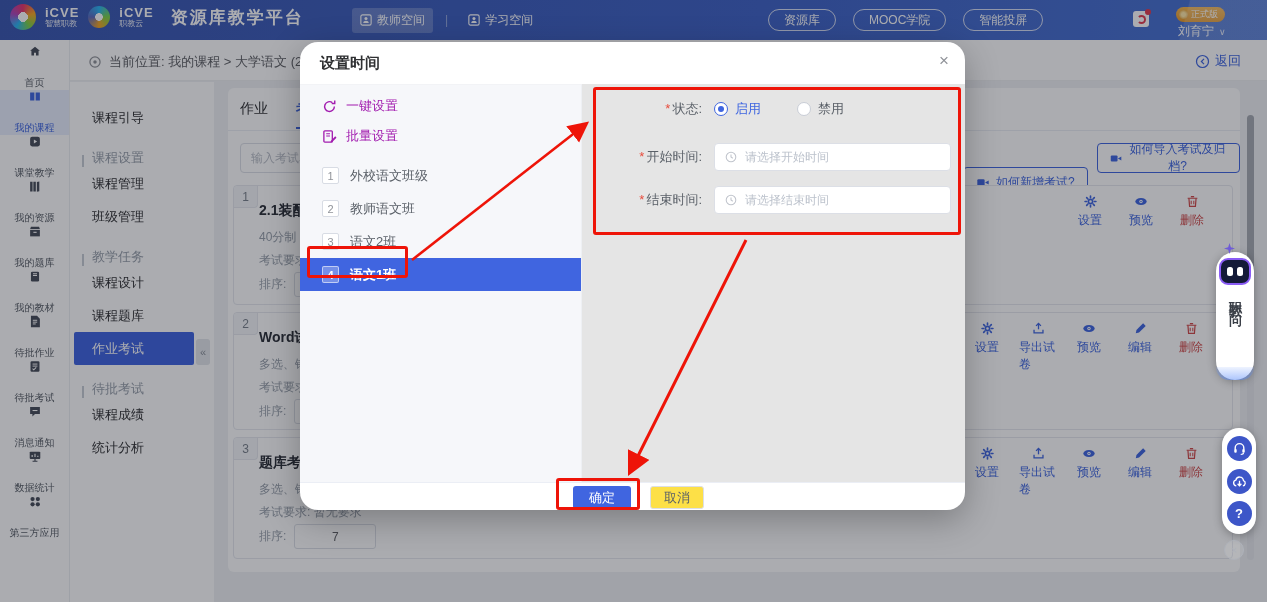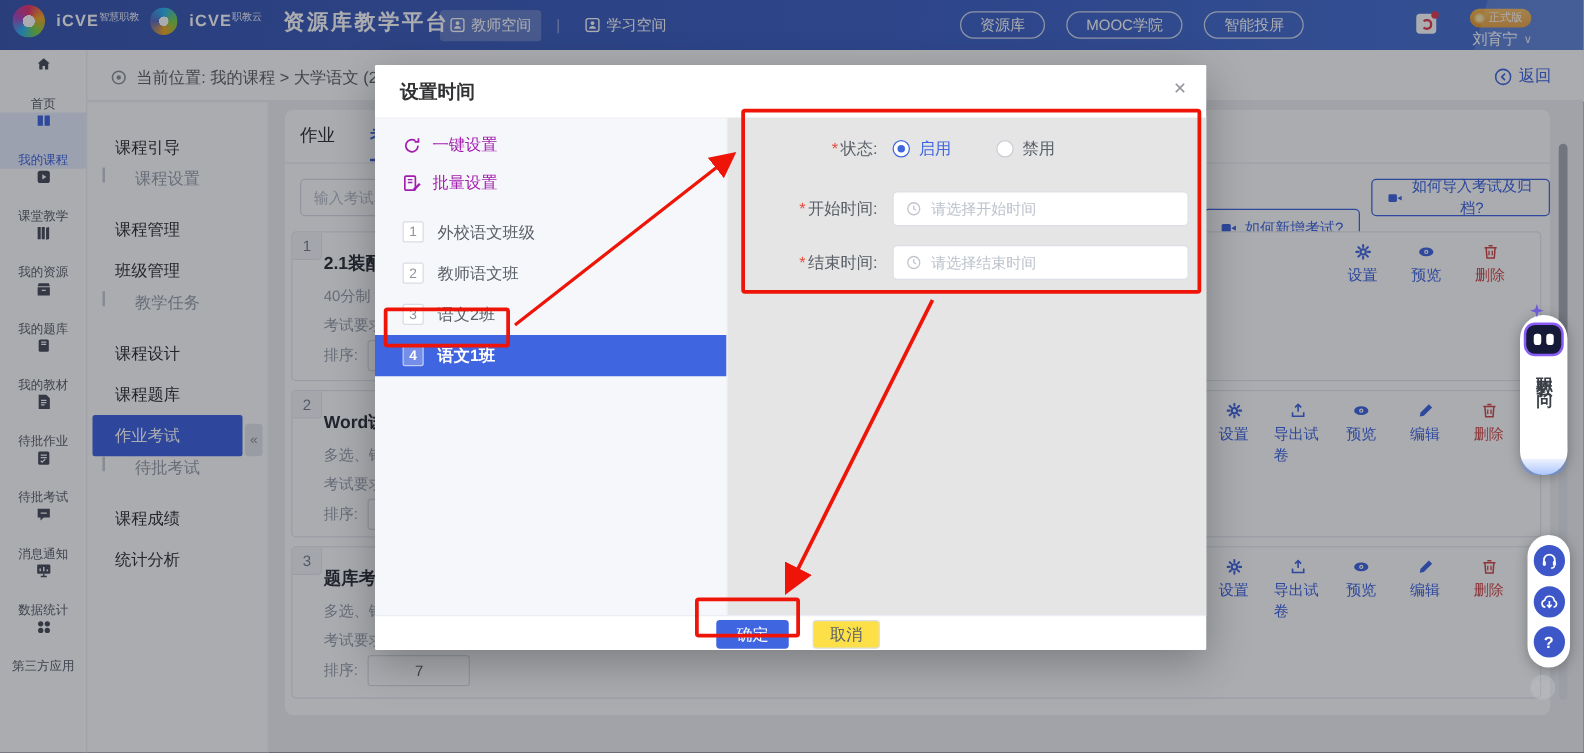--- a/index.html
+++ b/index.html
@@ -13,21 +13,21 @@
           background:linear-gradient(95deg,#3a57b0 0%,#3f63c6 60%,#4a74d4 100%);}
   .topbar::after{content:"";position:absolute;right:0;top:0;width:150px;height:100%;
           background:linear-gradient(105deg,transparent 45%,rgba(255,255,255,.14) 46%);}
   .logo-wrap{position:absolute;left:10px;top:4px;display:flex;align-items:center;gap:9px;color:#fff;}
   .swirl1{width:26px;height:26px;border-radius:50%;
           background:radial-gradient(circle at 50% 50%,#fff 0 26%,transparent 27%),
                      conic-gradient(#e8336d,#f5a623,#7bd148,#29b6f6,#ab47bc,#e8336d);}
   .swirl2{width:22px;height:22px;border-radius:50%;
           background:radial-gradient(circle at 50% 50%,#fff 0 24%,transparent 25%),
                      conic-gradient(#29b6f6,#7bd148,#f5a623,#5c6bc0,#29b6f6);}
-  .logocol{display:flex;flex-direction:row;line-height:1.05;}
+  .logocol{display:flex;flex-direction:column;line-height:1.05;}
   .logocol b{font-size:13px;letter-spacing:1px;}
   .logocol span{font-size:8px;opacity:.92;}
   .platform-title{font-size:17px;font-weight:bold;letter-spacing:2px;margin-left:8px;}
 
   .space-nav{position:absolute;left:352px;top:8px;height:24px;display:flex;align-items:center;gap:12px;
              color:#fff;font-size:12px;}
   .space-btn{display:flex;align-items:center;gap:5px;padding:4px 8px;border-radius:3px;cursor:pointer;}
   .space-btn.active{background:rgba(255,255,255,.22);}
   .hdr-sep{color:rgba(255,255,255,.45);}
 
@@ -61,21 +61,21 @@
             border-bottom:1px solid #eef0f2;}
   .crumb{position:absolute;left:18px;top:13px;font-size:13px;color:#606266;display:flex;gap:7px;align-items:center;}
   .crumb .pin{color:#909399;}
   .back-btn{position:absolute;right:26px;top:12px;color:#3f66e0;font-size:13px;display:flex;gap:5px;
             align-items:center;cursor:pointer;}
 
   
   .coursemenu{position:absolute;left:70px;top:82px;width:145px;bottom:0;background:#fff;z-index:1;
               border-right:1px solid #f0f1f4;padding-top:19px;font-size:13px;}
   .cm-item{height:33px;line-height:33px;padding-left:22px;color:#303133;cursor:pointer;white-space:nowrap;}
-  .cm-section{height:33px;display:flex;align-items:flex-start;gap:24px;padding-left:12px;color:#98a0ab;}
+  .cm-section{height:33px;display:flex;align-items:flex-end;gap:8px;padding-left:12px;color:#98a0ab;}
   .cm-bar{width:2px;height:12px;background:#c6ccd4;}
   .cm-item.active{background:#4065e0;color:#fff;width:120px;margin-left:4px;border-radius:2px;padding-left:18px;}
   .collapse-tab{position:absolute;left:126px;top:257px;width:14px;height:26px;background:#e3e6eb;border-radius:3px;
                 color:#8a9099;font-size:11px;display:flex;align-items:center;justify-content:center;cursor:pointer;}
 
   
   .mainpanel{position:absolute;left:228px;top:88px;width:1012px;height:484px;background:#fff;border-radius:6px;z-index:1;}
   .tabs{position:absolute;left:12px;top:12px;display:flex;gap:28px;font-size:14px;}
   .tab{padding-bottom:9px;color:#303133;cursor:pointer;}
   .tab.active{color:#3f66e0;font-weight:bold;border-bottom:2px solid #3f66e0;}
@@ -104,21 +104,21 @@
   .card-actions{position:absolute;top:9px;display:flex;gap:13px;}
   .card.c1 .card-actions{right:21px;}
   .card.c2 .card-actions,.card.c3 .card-actions{right:22px;}
   .act{width:38px;display:flex;flex-direction:column;align-items:center;gap:4px;font-size:12px;color:#3f66e0;cursor:pointer;}
   .act.danger{color:#d14b4b;}
   .scrolltrack{position:absolute;left:1019px;top:27px;width:7px;height:445px;background:#e8eaee;border-radius:4px;}
   .scrollthumb{position:absolute;left:0;top:0;width:7px;height:240px;background:#a6abb3;border-radius:4px;cursor:pointer;}
 
   
   .overlay{position:absolute;inset:0;background:rgba(13,18,30,.35);z-index:10;}
-  .modal{position:absolute;left:300px;top:52px;width:665px;height:468px;background:#fff;border-radius:1px;
+  .modal{position:absolute;left:300px;top:42px;width:665px;height:468px;background:#fff;border-radius:18px;
          box-shadow:0 10px 34px rgba(0,0,0,.28);z-index:20;}
   .m-title{position:absolute;left:20px;top:12px;font-size:15px;font-weight:bold;color:#303133;}
   .m-close{position:absolute;right:16px;top:9px;font-size:17px;color:#909399;cursor:pointer;}
   .m-left{position:absolute;left:0;top:42px;width:282px;height:398px;background:#f6f7fa;
           border-right:1px solid #eef0f4;border-top:1px solid #f2f3f6;padding-top:6px;}
   .m-menu{height:30px;display:flex;align-items:center;gap:9px;padding-left:22px;color:#a21caf;font-size:13px;cursor:pointer;}
   .m-classes{margin-top:8px;}
   .m-class{height:33px;display:flex;align-items:center;gap:11px;padding-left:22px;font-size:13px;color:#5a6068;cursor:pointer;}
   .m-num{width:17px;height:17px;border:1px solid #d8dce4;background:#fff;border-radius:2px;font-size:11px;color:#909399;
          display:flex;align-items:center;justify-content:center;flex:none;}

